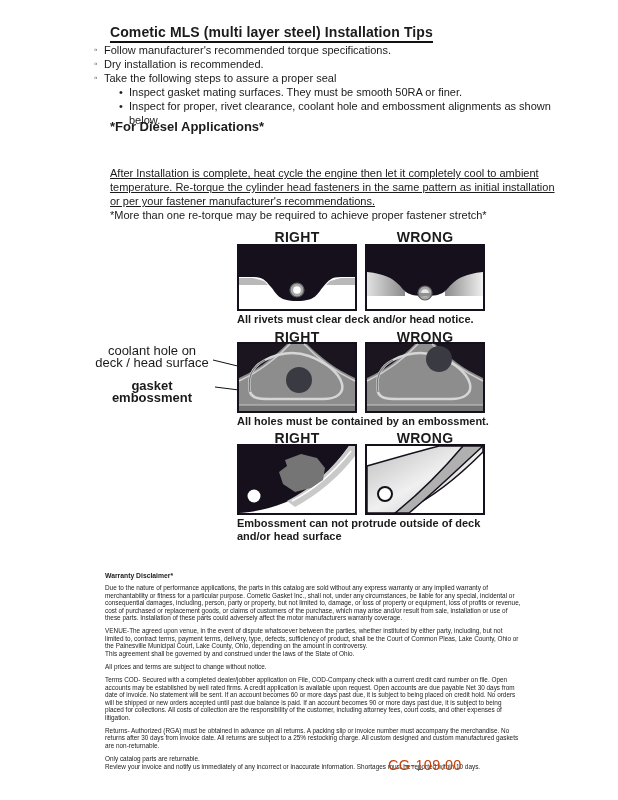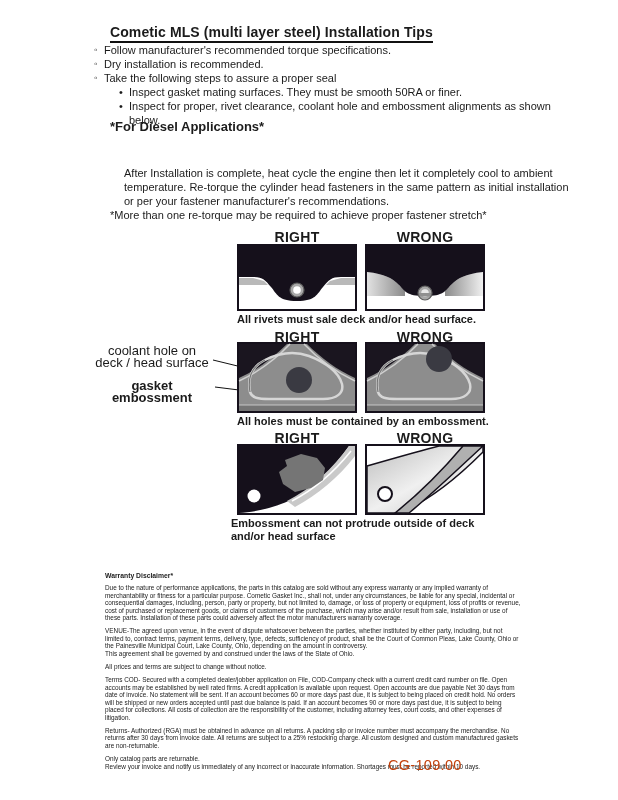--- a/index.html
+++ b/index.html
@@ -56,21 +56,21 @@
     </div>
     <div class="bullet-row sub">
       <span class="mk">•</span>
       <span>Inspect for proper, rivet clearance, coolant hole and embossment alignments as shown below.</span>
     </div>
   </div>
 
   <div class="abs h2" style="left:110px;top:119px;">*For Diesel Applications*</div>
 
 
-  <div class="abs" style="left:124px;top:166px;">
+  <div class="abs" style="left:110px;top:166px;text-decoration:underline;">
     <div class="body-line">After Installation is complete, heat cycle the engine then let it completely cool to ambient</div>
     <div class="body-line">temperature. Re-torque the cylinder head fasteners in the same pattern as initial installation</div>
     <div class="body-line">or per your fastener manufacturer's recommendations.</div>
   </div>
 
   <div class="abs body-line" style="left:110px;top:208px;">*More than one re-torque may be required to achieve proper fastener stretch*</div>
 
   <div class="abs rw-label" style="left:237px;top:229px;">RIGHT</div>
   <div class="abs rw-label" style="left:365px;top:229px;">WRONG</div>
 
@@ -98,21 +98,21 @@
     <path d="M2,28 C20,30 27,34 34,41 L40,47 L40,52 H2 Z" fill="url(#gL1)"></path>
     <path d="M118,28 C100,30 93,34 86,41 L80,47 L80,52 H118 Z" fill="url(#gR1)"></path>
     <rect x="2" y="52" width="116" height="13" fill="#ffffff"></rect>
     <path d="M2,2 H118 V28 C100,30 93,34 86,41 C80,47 79,52 60,52 C41,52 40,47 34,41 C27,34 20,30 2,28 Z" fill="#15101b"></path>
     <circle cx="60" cy="49" r="7" fill="#a8a8a8"></circle>
     <circle cx="60" cy="49" r="3.8" fill="#e9e9e9"></circle>
     <rect x="53.5" y="49" width="13" height="3.4" fill="#909090"></rect>
     <circle cx="60" cy="49" r="7" fill="none" stroke="#5c5c5c" stroke-width="1.2"></circle>
   </svg>
 
-  <div class="abs caption" style="left:237px;top:313px;">All rivets must sale deck and/or head surface.</div>
+  <div class="abs caption" style="left:237px;top:313px;">All rivets must clear deck and/or head notice.</div>
 
   <div class="abs rw-label" style="left:237px;top:329px;">RIGHT</div>
   <div class="abs rw-label" style="left:365px;top:329px;">WRONG</div>
 
   <div class="abs diag-label" style="left:92px;top:345px;">
     <div>coolant hole on</div>
     <div>deck / head surface</div>
   </div>
   <div class="abs diag-label" style="left:92px;top:380px;font-weight:bold;">gasket embossment</div>
 
@@ -168,21 +168,21 @@
           <stop offset="0.5" stop-color="#f0f0f0"></stop>
           <stop offset="1" stop-color="#bdbdbd"></stop>
       </linearGradient>
     </defs>
     <rect x="1" y="1" width="118" height="69" fill="#ffffff" stroke="#15101b" stroke-width="2"></rect>
     <path d="M2,22 C30,14 58,6 74,2 H118 V8 C92,34 62,58 34,69 L2,69 Z" fill="url(#gBand3)" stroke="#15101b" stroke-width="1.5"></path>
     <path d="M98,2 C76,28 50,53 30,69 L44,69 C66,51 94,24 118,2 Z" fill="#b0b0b0" stroke="#15101b" stroke-width="1.5"></path>
     <circle cx="20" cy="50" r="7" fill="#ffffff" stroke="#15101b" stroke-width="2"></circle>
   </svg>
 
-  <div class="abs caption" style="left:231px;top:517px;">
+  <div class="abs caption" style="left:237px;top:517px;">
     <div>Embossment can not protrude outside of deck</div>
     <div>and/or head surface</div>
   </div>
 
   <div class="abs warranty" style="left:105px;top:572px;">
     <div class="w-head">Warranty Disclaimer*</div>
     <p>Due to the nature of performance applications, the parts in this catalog are sold without any express warranty or any implied warranty of merchantability or fitness for a particular purpose.  Cometic Gasket Inc., shall not, under any circumstances, be liable for any special, incidental or consequential damages, including, person, party or property, but not limited to, damage, or loss of property or equipment, loss of profits or revenue, cost of purchased or replacement goods, or claims of customers of the purchase, which may arise and/or result from sale, installation or use of these parts.  Installation of these parts could adversely affect the motor manufacturers warranty coverage.</p>
     <p>VENUE-The agreed upon venue, in the event of dispute whatsoever between the parties, whether instituted by either party, including, but not limited to, contract terms, payment terms, delivery, type, defects, sufficiency of product, shall be the Court of Common Pleas, Lake County, Ohio or the Painesville Municipal Court, Lake County, Ohio, depending on the amount in controversy.
 This agreement shall be governed by and construed under the laws of the State of Ohio.</p>
     <p>All prices and terms are subject to change without notice.</p>

